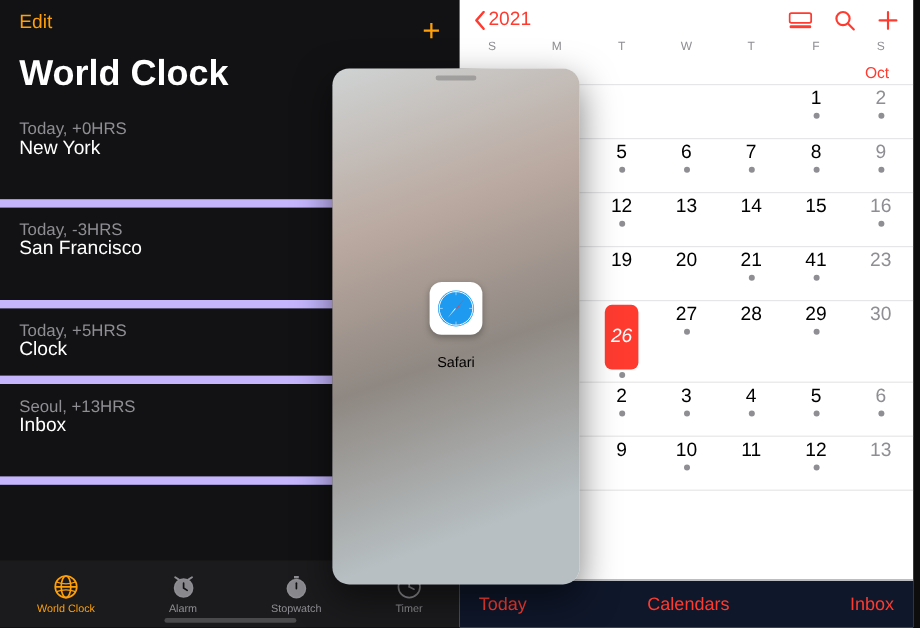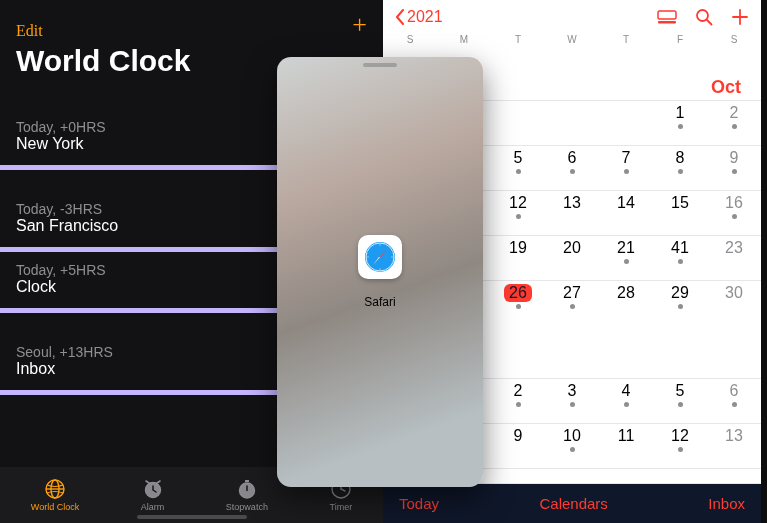--- a/index.html
+++ b/index.html
@@ -9,32 +9,31 @@
   
   .clock-app {
     position: absolute;
     left: 0; top: 0;
     width: 383px; height: 523px;
     background: #121214;
     color: #fff;
     display: flex; flex-direction: column;
   }
   .clock-top {
-    display: flex; align-items: flex-end; justify-content: space-between;
+    display: flex; align-items: flex-start; justify-content: space-between;
     padding: 10px 16px 4px 16px;
-    font-family: Liberation Serif, serif;
   }
   .edit { color: #ff9f0a; font-size: 16px; }
   .add-plus { color: #ff9f0a; font-size: 26px; font-weight: 300; }
   .clock-title { font-size: 30px; font-weight: 700; padding: 0 16px 10px 16px; }
   .city-list { flex: 1; }
   .city-row {
     padding: 10px 16px 12px 16px;
-    border-bottom: 5px solid #c4b5fd;
-    display: flex; justify-content: space-between; align-items: flex-end; gap: 31px;
+    border-bottom: 7px solid #c4b5fd;
+    display: flex; justify-content: space-between; align-items: flex-start; gap: 31px;
   }
   .city-left {}
   .city-offset { color: #8e8e93; font-size: 14px; }
   .city-name { font-size: 16px; font-weight: 400; }
   .city-time { font-size: 48px; font-weight: 300; color: #fff; }
   .tabbar {
     height: 56px;
     display: flex; align-items: center; justify-content: space-around;
     background: #1b1b1d;
   }
@@ -58,44 +57,43 @@
   .cal-back { color: #ff3b30; font-size: 16px; display: flex; align-items: center; gap: 2px; }
   .cal-actions { display: flex; align-items: center; gap: 18px; }
   .cal-ico { color: #ff3b30; display: flex; align-items: center; }
   .weekday-row {
     display: grid; grid-template-columns: repeat(7, 1fr);
     text-align: center; font-size: 10px; color: #8e8e93;
     padding: 2px 0 2px 0;
   }
   .cal-scroll { flex: 1; overflow: hidden; }
   .month-label {
-    font-weight: 700; font-size: 18px; color: #ff3b30;
+    font-weight: 400; font-size: 13px; color: #ff3b30;
     text-align: right;
     padding: 6px 20px 2px 0;
-    margin-top: 24px;
   }
   .month-label.black { color: #000; text-align:left; padding-left:10px;}
   .week {
     display: grid; grid-template-columns: repeat(7, 1fr);
     height: 45px;
     border-top: 1px solid #e6e6e8;
   }
   .day {
     position: relative;
     display: flex; flex-direction: column; align-items: center;
     padding-top: 3px;
     font-size: 16px;
     color: #000;
   }
   .day.weekend { color: #8e8e93; }
   .day.blank { color: transparent; }
   .day .dot { width: 5px; height: 5px; border-radius: 50%; background: #8e8e93; margin-top: 2px; }
   .day.today .num {
-    background: #ff3b30; color: #0f172a;
-    border-radius: 6px; padding: 0 5px;
+    background: #ff3b30; color: #ffffff;
+    border-radius: 6px; padding: 18px 5px; font-style: italic;
   }
   .cal-bottom {
     height: 40px; display: flex; align-items: center; justify-content: space-between;
     padding: 0 16px; font-size: 15px; color: #ff3b30;
     border-top: 1px solid #e6e6e8; background: #0f172a;
   }
 
   
   .slideover {
     position: absolute;

